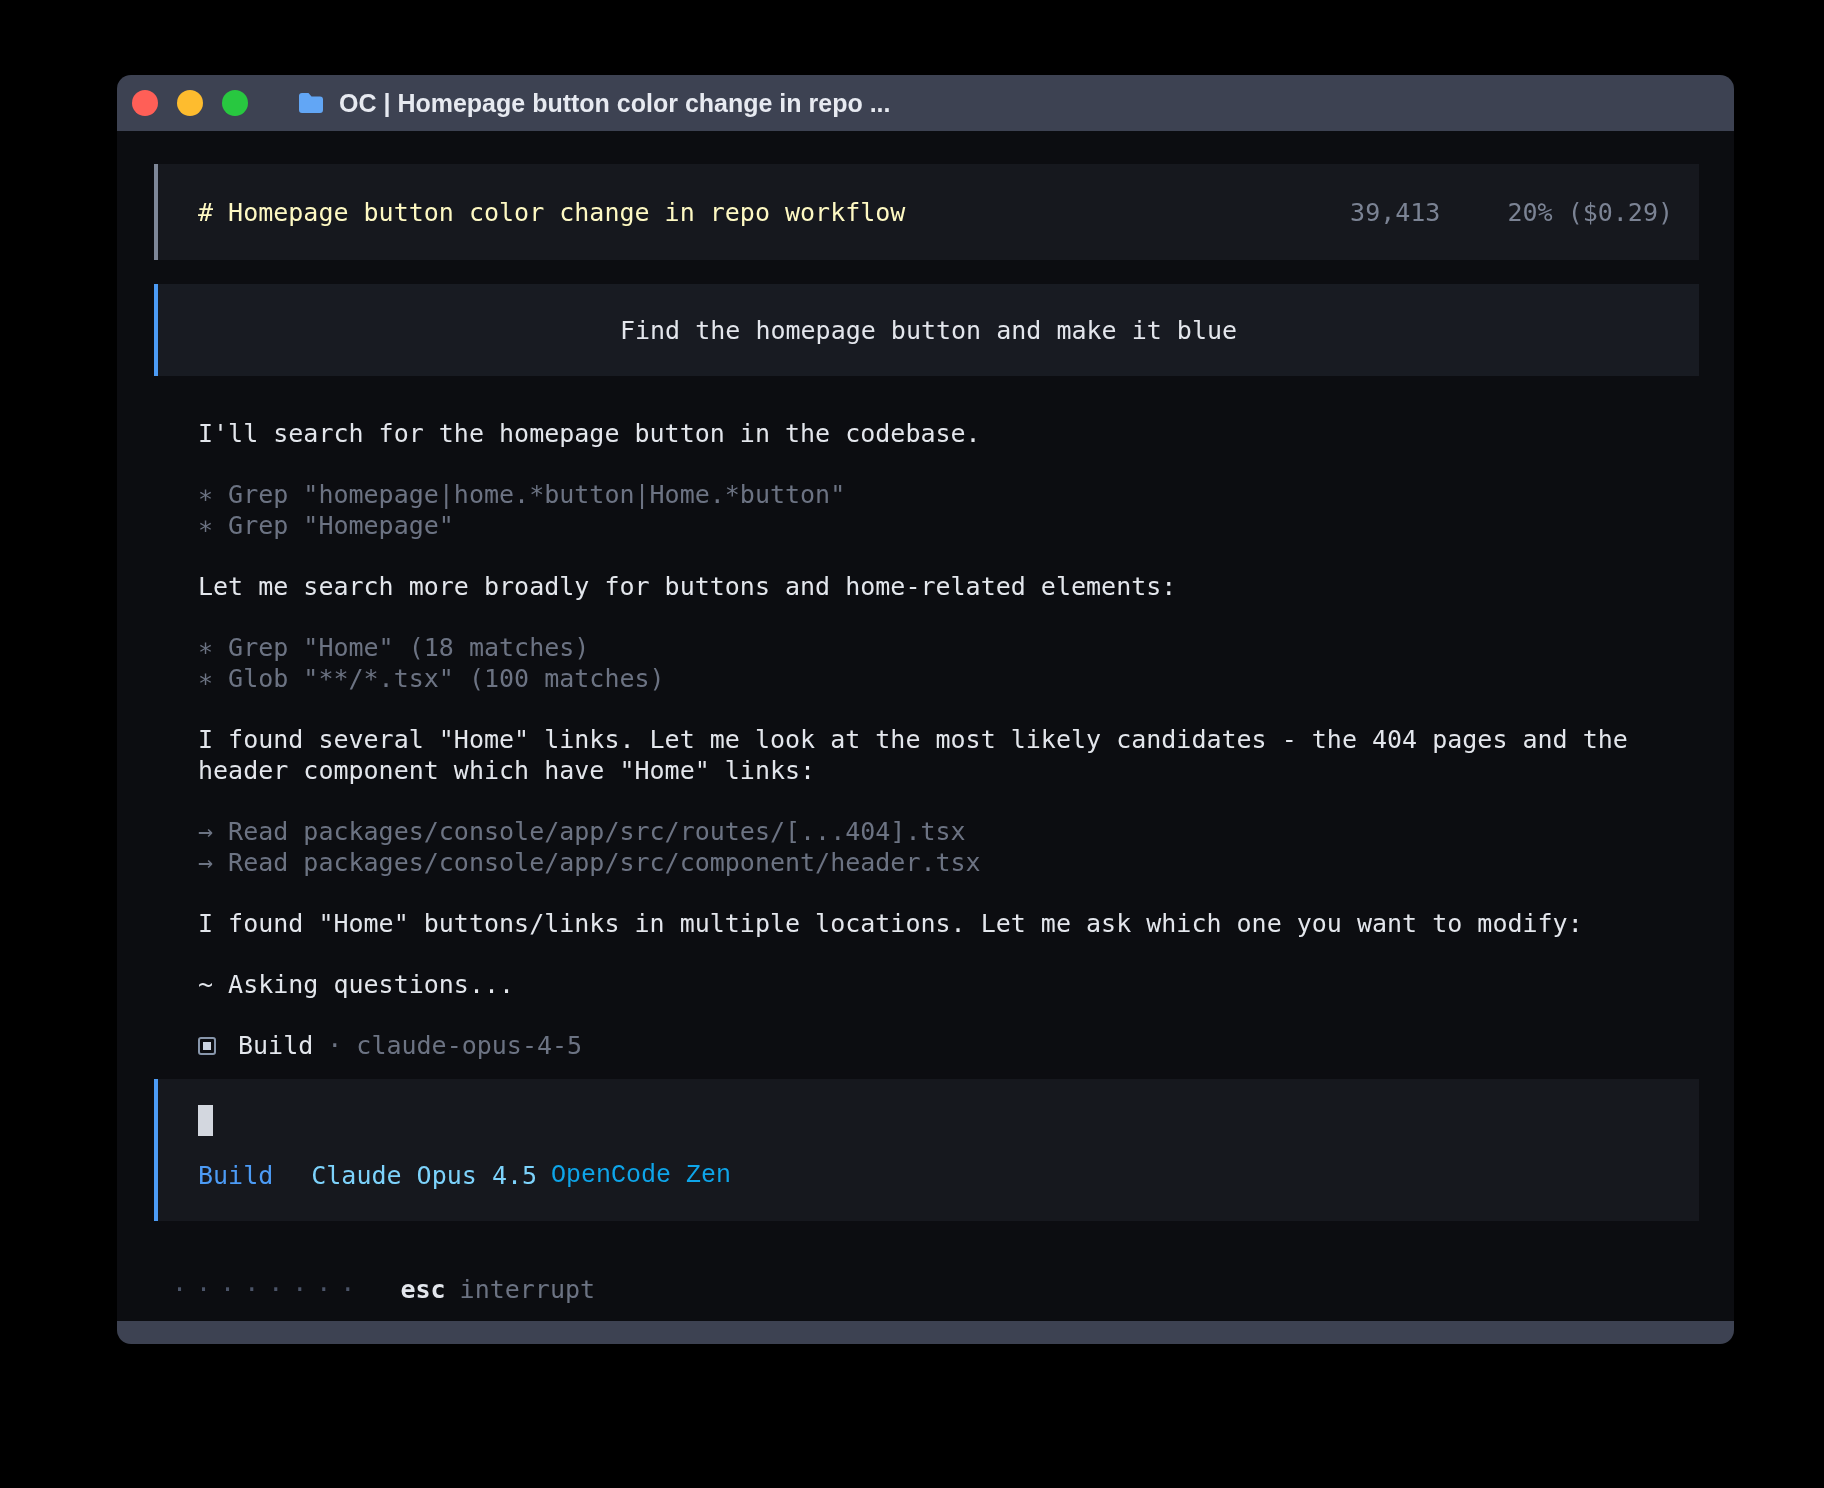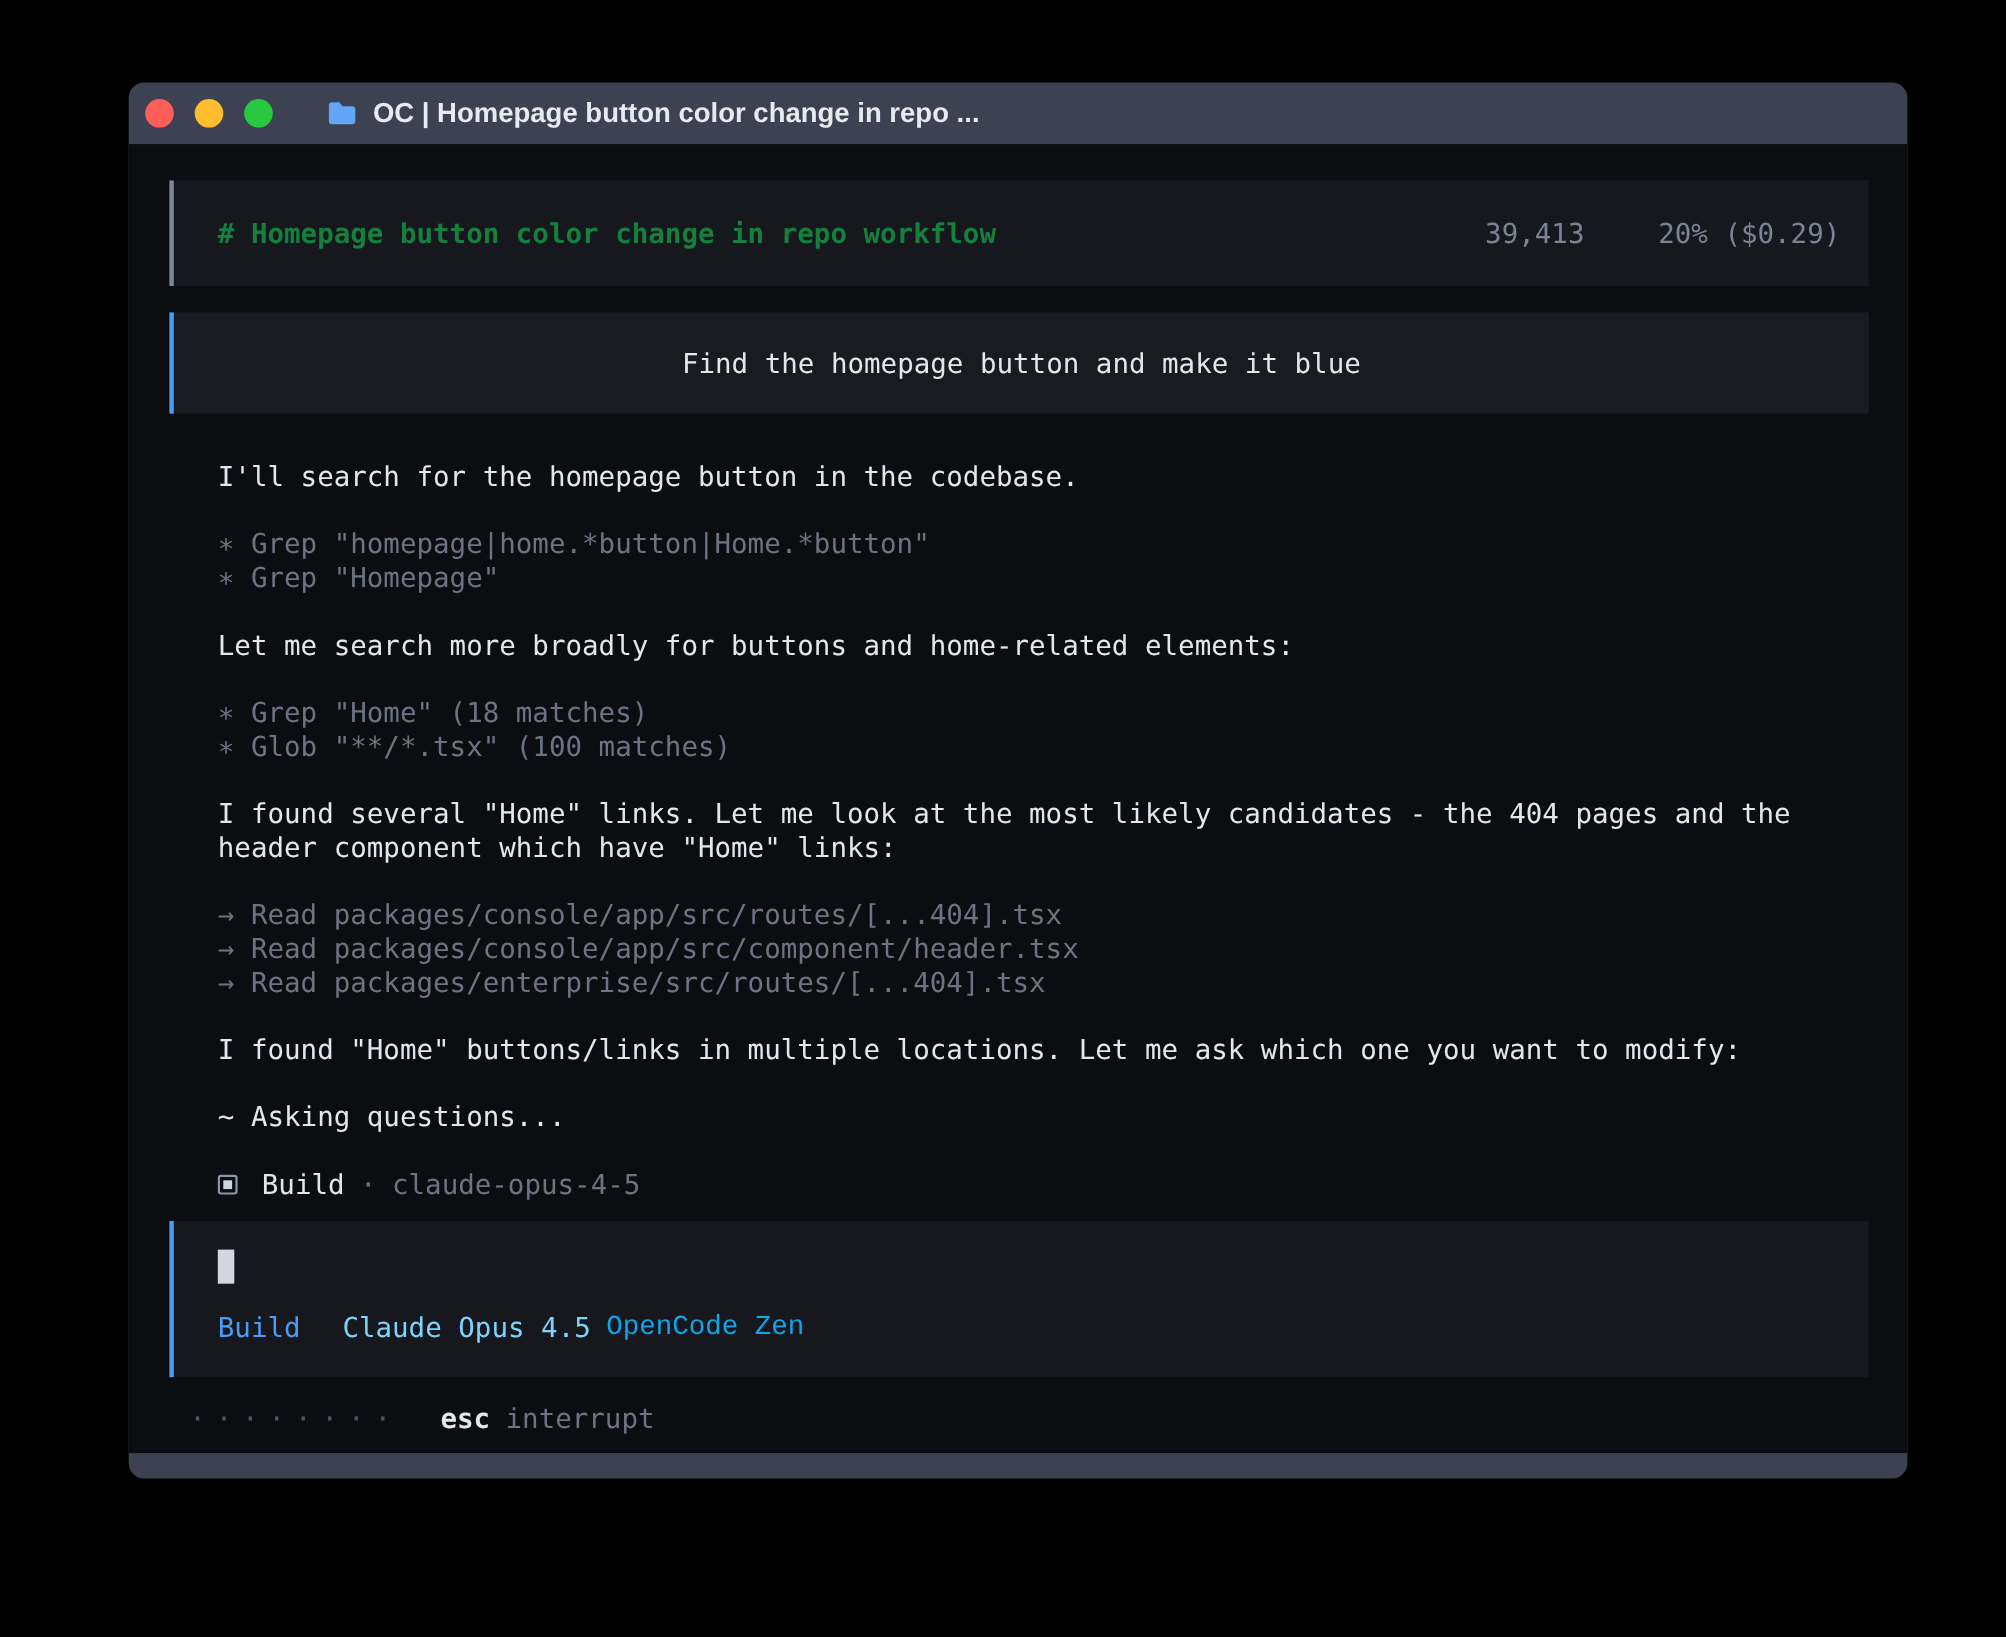--- a/index.html
+++ b/index.html
@@ -36,21 +36,21 @@
   }
   .terminal > * { flex-shrink: 0; }
 
   .block { border-left: 4px solid; }
 
   .doc-header {
     background: #16181e; border-color: #7e8798;
     height: 96px; display: flex; align-items: center; justify-content: space-between;
     padding: 0 26px 0 40px; margin-bottom: 24px;
   }
-  .doc-title { font-weight: 700; color: #15803d; white-space: pre; }
+  .doc-title { font-weight: 400; color: #fef9c3; white-space: pre; }
   .doc-stats { color: #7b8394; display: flex; gap: 67px; white-space: pre; }
 
   .user-block {
     background: #181b22; border-color: #4c9bf5;
     height: 92px; display: flex; align-items: center;
     padding: 0 40px; margin-bottom: 12px; color: #e3e6ec; justify-content: center;
   }
 
   .prose { padding-left: 44px; line-height: 31px; color: #e3e6ec; }
   .prose p { margin: 30px 0 0; }
@@ -139,21 +139,20 @@
       <div class="tools">
         <div class="tool-line">∗ Grep "Home" (18 matches)</div>
         <div class="tool-line">∗ Glob "**/*.tsx" (100 matches)</div>
       </div>
 
       <p>I found several "Home" links. Let me look at the most likely candidates - the 404 pages and the header component which have "Home" links:</p>
 
       <div class="tools">
         <div class="tool-line">→ Read packages/console/app/src/routes/[...404].tsx</div>
         <div class="tool-line">→ Read packages/console/app/src/component/header.tsx</div>
-        <div class="tool-line">→ Read packages/enterprise/src/routes/[...404].tsx</div>
       </div>
 
       <p>I found "Home" buttons/links in multiple locations. Let me ask which one you want to modify:</p>
 
       <p>~ Asking questions...</p>
 
       <div class="agent-line">
         <span class="agent-icon">
             <span class="inner"></span>
           </span>

